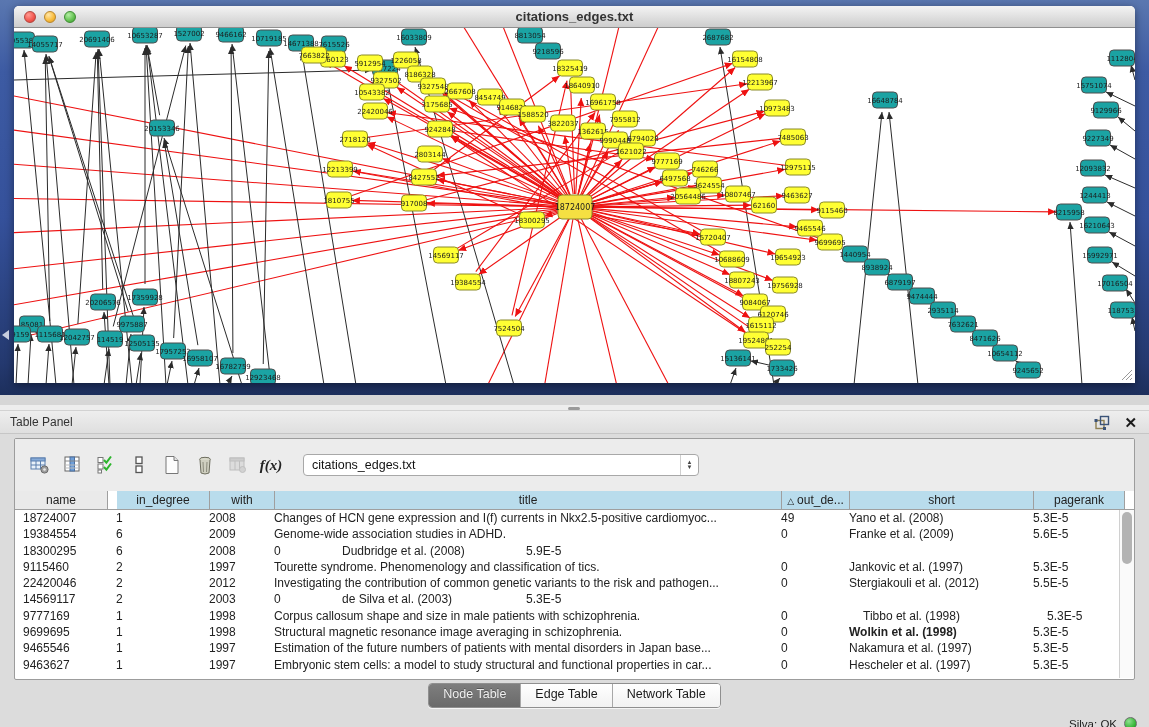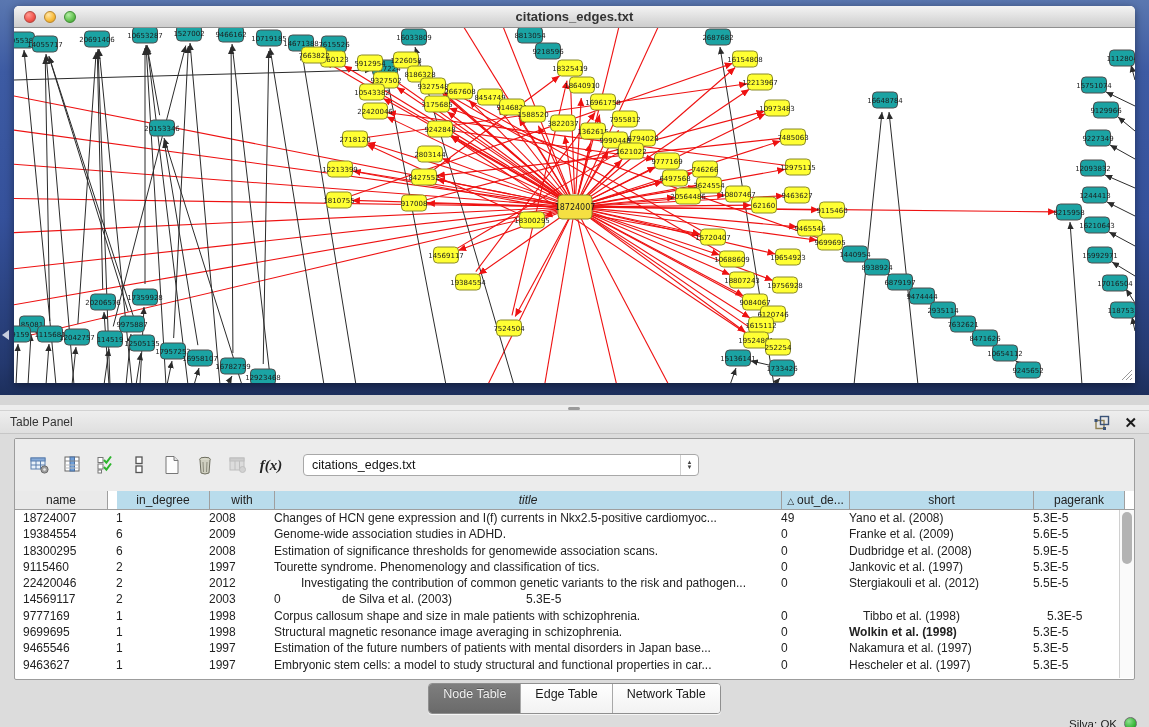--- a/index.html
+++ b/index.html
@@ -53,21 +53,21 @@
   .hcell { font-size:12px; color:#222; text-align:center; line-height:18px; border-right:1px solid #9f9f9f;
     background:#eaeaea; overflow:hidden; white-space:nowrap; }
   .hcell.sel { background:#b9dcec; }
   .sort-tri { font-size:9px; margin-right:3px; }
   .grow { display:flex; height:16.3px; }
   .gcell { font-size:12px; color:#222; padding-left:8px; line-height:16px; overflow:hidden; white-space:nowrap; }
   #vscroll { position:absolute; right:0; top:19px; width:15px; height:168px; background:#fafafa; border-left:1px solid #d0d0d0;}
   #vscroll .thumb { position:absolute; left:2px; top:2px; width:10px; height:52px; background:#b3b3b3; border-radius:6px;}
 
   #tabbar { position:absolute; left:0; top:278px; width:100%; display:flex; justify-content:center; }
-  .seg { display:flex; border:1px solid #8f8f8f; border-radius:4px; overflow:hidden; height:31px;
+  .seg { display:flex; border:1px solid #8f8f8f; border-radius:4px; overflow:hidden; height:25px;
     background:#fdfdfd; box-shadow:0 1px 0 rgba(255,255,255,.7); }
   .seg-btn { font-size:12.5px; padding:0 14px; line-height:20px; color:#1a1a1a; border-right:1px solid #a8a8a8;
     background:linear-gradient(180deg,#ffffff,#f2f2f2); }
   .seg-btn:last-child { border-right:none; }
   .seg-btn.active { background:linear-gradient(180deg,#7e7e7e,#6a6a6a); color:#efefef;
     text-shadow:0 -1px 0 rgba(0,0,0,.3); }
 
   #statusbar { position:absolute; left:0; top:305px; width:100%; height:27px; display:flex; align-items:center;
     justify-content:flex-end; padding-right:12px; gap:7px; }
   #statusbar .mem-label { font-size:11.5px; color:#222; }
@@ -803,21 +803,21 @@
             <span>▼</span>
           </span>
       </div>
     </div>
 
     <div id="grid">
       <div id="grid-header">
           <div class="hcell" style="width: 93px;">name</div>
           <div class="hcell sel" style="width: 93px; margin-left: 9px;">in_degree</div>
           <div class="hcell sel" style="width: 65px;">with</div>
-          <div class="hcell sel" style="width: 507px; font-style: italic;">title</div>
+          <div class="hcell sel" style="width: 507px;">title</div>
           <div class="hcell sel" style="width: 68px;"><span class="sort-tri">△</span>out_de...</div>
           <div class="hcell sel" style="width: 184px;">short</div>
           <div class="hcell sel" style="width: 91px;">pagerank</div>
         </div>
       <div id="grid-body">
           <div class="grow">
             <div class="gcell" style="width: 93px;">18724007</div>
             <div class="gcell" style="width: 93px;">1</div>
             <div class="gcell" style="width: 65px;">2008</div>
             <div class="gcell" style="width: 507px;">Changes of HCN gene expression and I(f) currents in Nkx2.5-positive cardiomyoc...</div>
@@ -831,39 +831,38 @@
             <div class="gcell" style="width: 65px;">2009</div>
             <div class="gcell" style="width: 507px;">Genome-wide association studies in ADHD.</div>
             <div class="gcell" style="width: 68px;">0</div>
             <div class="gcell" style="width: 184px;">Franke et al. (2009)</div>
             <div class="gcell" style="width: 91px;">5.6E-5</div>
           </div>
           <div class="grow">
             <div class="gcell" style="width: 93px;">18300295</div>
             <div class="gcell" style="width: 93px;">6</div>
             <div class="gcell" style="width: 65px;">2008</div>
-            <div class="gcell" style="width: 507px;">Estimation of significance thresholds for genomewide association scans.</div>
             <div class="gcell" style="width: 68px;">0</div>
             <div class="gcell" style="width: 184px;">Dudbridge et al. (2008)</div>
             <div class="gcell" style="width: 91px;">5.9E-5</div>
           </div>
           <div class="grow">
             <div class="gcell" style="width: 93px;">9115460</div>
             <div class="gcell" style="width: 93px;">2</div>
             <div class="gcell" style="width: 65px;">1997</div>
             <div class="gcell" style="width: 507px;">Tourette syndrome. Phenomenology and classification of tics.</div>
             <div class="gcell" style="width: 68px;">0</div>
             <div class="gcell" style="width: 184px;">Jankovic et al. (1997)</div>
             <div class="gcell" style="width: 91px;">5.3E-5</div>
           </div>
           <div class="grow">
             <div class="gcell" style="width: 93px;">22420046</div>
             <div class="gcell" style="width: 93px;">2</div>
             <div class="gcell" style="width: 65px;">2012</div>
-            <div class="gcell" style="width: 507px; text-align: center;">Investigating the contribution of common genetic variants to the risk and pathogen...</div>
+            <div class="gcell" style="width: 507px;">Investigating the contribution of common genetic variants to the risk and pathogen...</div>
             <div class="gcell" style="width: 68px;">0</div>
             <div class="gcell" style="width: 184px;">Stergiakouli et al. (2012)</div>
             <div class="gcell" style="width: 91px;">5.5E-5</div>
           </div>
           <div class="grow">
             <div class="gcell" style="width: 93px;">14569117</div>
             <div class="gcell" style="width: 93px;">2</div>
             <div class="gcell" style="width: 65px;">2003</div>
             <div class="gcell" style="width: 68px;">0</div>
             <div class="gcell" style="width: 184px;">de Silva et al. (2003)</div>

